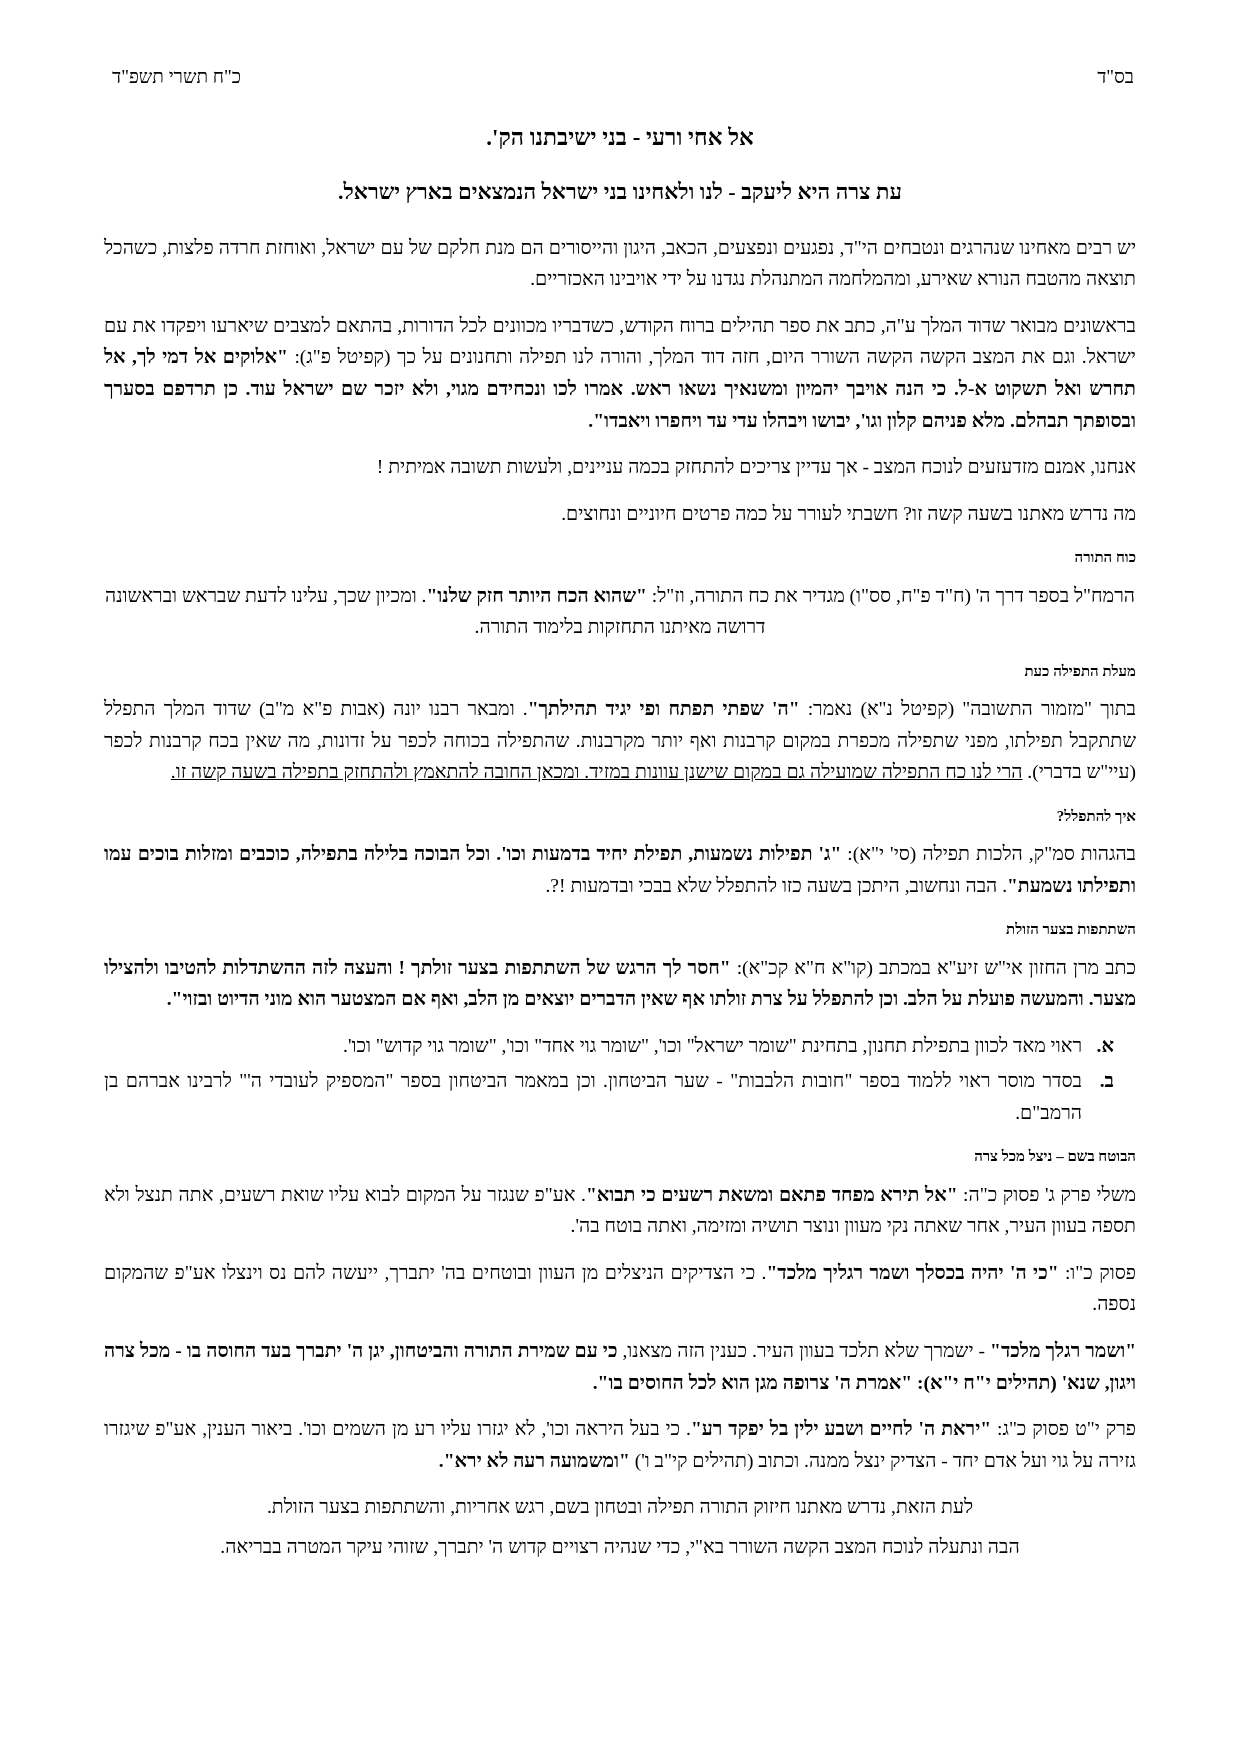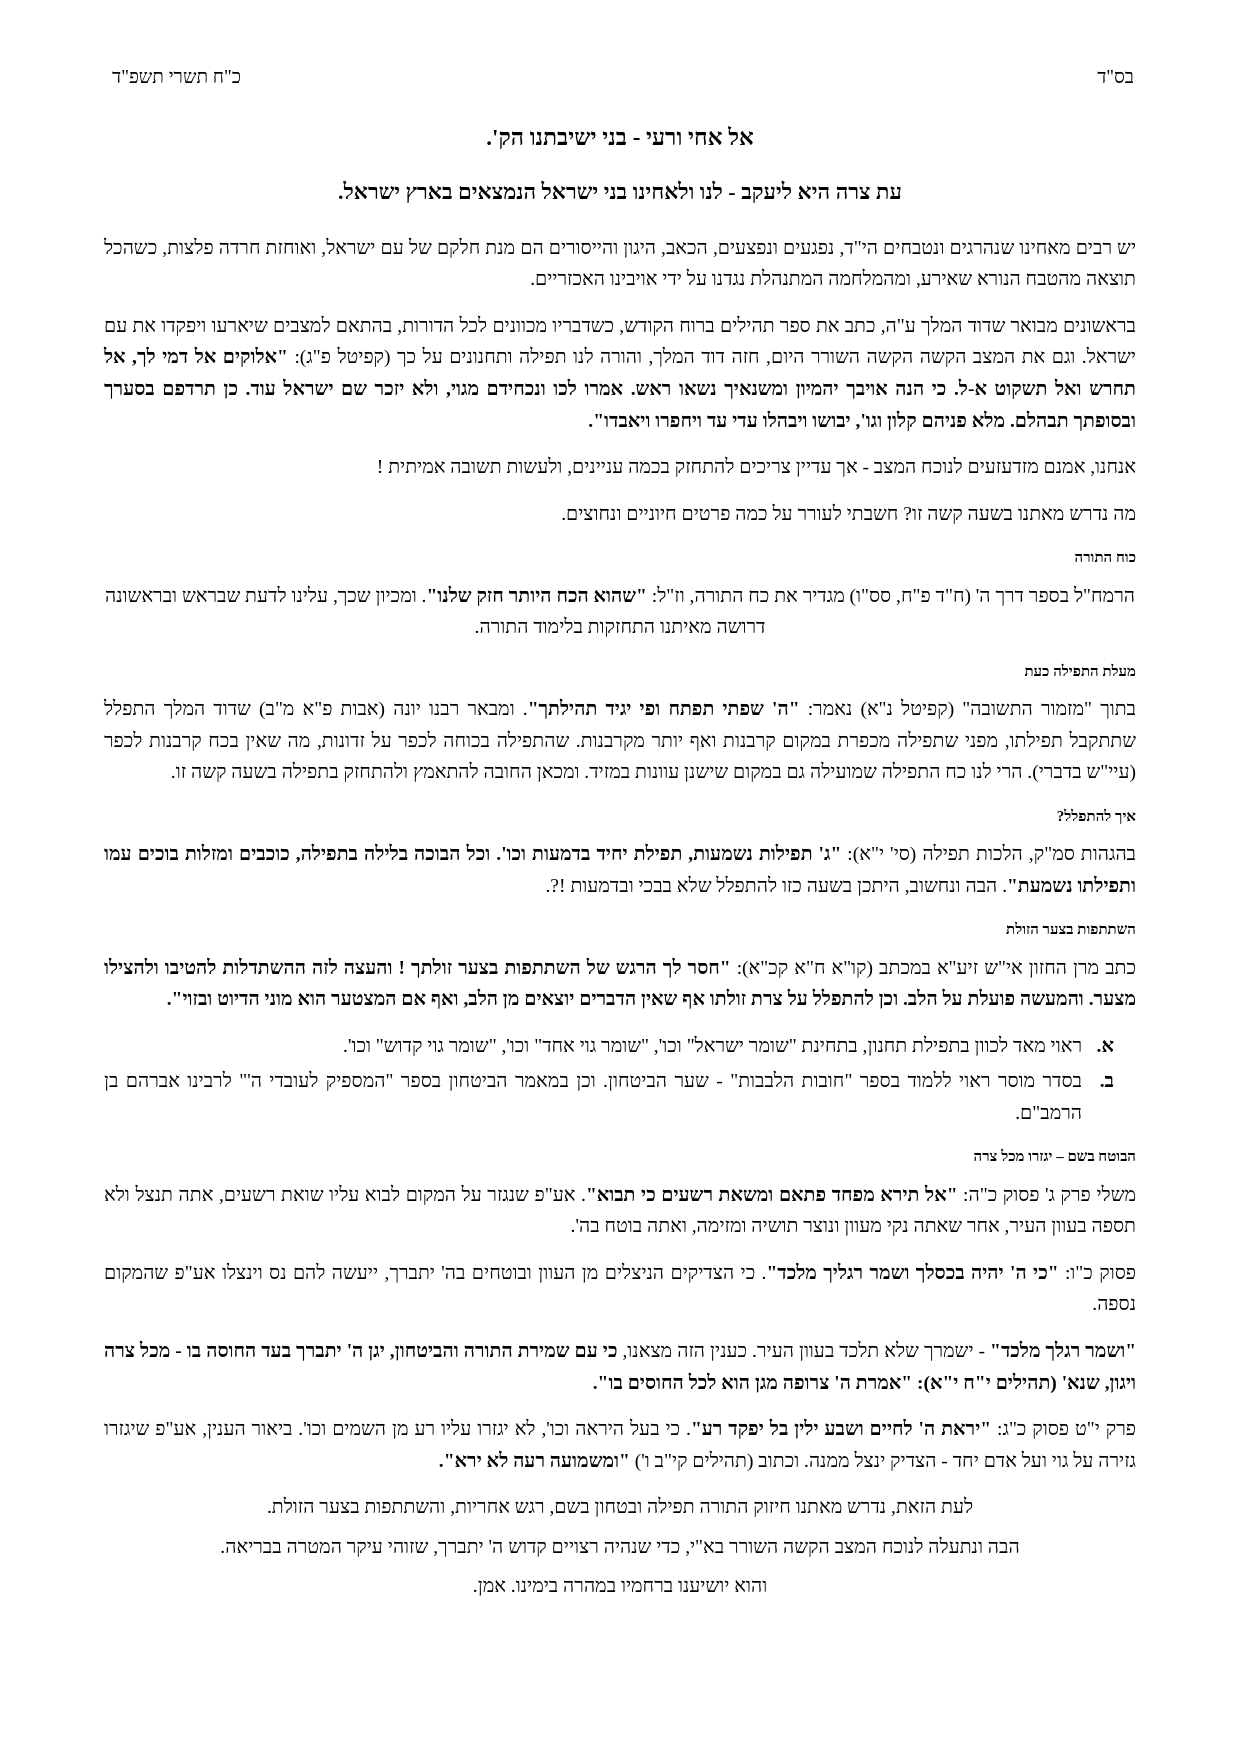--- a/index.html
+++ b/index.html
@@ -59,21 +59,21 @@
   }
 
   
   p.para {
     margin: 0 0 15px 0;
     text-align: justify;
     text-justify: inter-word;
   }
   p.para.tight { margin-bottom: 8px; }
   .b { font-weight: bold; }
-  .u { }
+  .u { text-decoration: underline; }
   .small { font-size: 16px; }
 
   
   h2.section {
     font-size: 15px;
     font-weight: bold;
     text-align: right;
     margin: 16px 0 10px 0;
     padding: 0;
   }
@@ -127,25 +127,24 @@
         <h2 class="section">מעלת התפילה כעת</h2>
         <p class="para"><span>בתוך "מזמור התשובה" (קפיטל נ"א) נאמר: </span><span class="b">"ה' שפתי תפתח ופי יגיד תהילתך"</span><span>. ומבאר רבנו יונה (אבות פ"א מ"ב) שדוד המלך התפלל שתתקבל תפילתו, מפני שתפילה מכפרת במקום קרבנות ואף יותר מקרבנות. שהתפילה בכוחה לכפר על זדונות, מה שאין בכח קרבנות לכפר (עיי"ש בדברי). </span><span class="u">הרי לנו כח התפילה שמועילה גם במקום שישנן עוונות במזיד. ומכאן החובה להתאמץ ולהתחזק בתפילה בשעה קשה זו.</span></p>
         <h2 class="section">איך להתפלל?</h2>
         <p class="para"><span>בהגהות סמ"ק, הלכות תפילה (סי' י"א): </span><span class="b">"ג' תפילות נשמעות, תפילת יחיד בדמעות וכו'. וכל הבוכה בלילה בתפילה, כוכבים ומזלות בוכים עמו ותפילתו נשמעת"</span><span>.      הבה ונחשוב, היתכן בשעה כזו להתפלל שלא בבכי ובדמעות !?.</span></p>
         <h2 class="section">השתתפות בצער הזולת</h2>
         <p class="para"><span>כתב מרן החזון אי"ש זיע"א במכתב (קו"א ח"א קכ"א): </span><span class="b">"חסר לך הרגש של השתתפות בצער זולתך ! והעצה לזה ההשתדלות להטיבו ולהצילו מצער. והמעשה פועלת על הלב. וכן להתפלל על צרת זולתו אף שאין הדברים יוצאים מן הלב, ואף אם המצטער הוא מוני הדיוט ובזוי".</span></p>
         <ol class="alpha-list">
           <li><span class="marker">א.</span><span>ראוי מאד לכוון בתפילת תחנון, בתחינת "שומר ישראל" וכו', "שומר גוי אחד" וכו', "שומר גוי קדוש" וכו'.</span></li>
           <li><span class="marker">ב.</span><span>בסדר מוסר ראוי ללמוד בספר "חובות הלבבות" - שער הביטחון. וכן במאמר הביטחון בספר "המספיק לעובדי ה'" לרבינו אברהם בן הרמב"ם.</span></li>
         </ol>
-        <h2 class="section">הבוטח בשם – יגזרו מכל צרה</h2>
+        <h2 class="section">הבוטח בשם – ניצל מכל צרה</h2>
         <p class="para"><span>משלי פרק ג' פסוק כ"ה: </span><span class="b">"אל תירא מפחד פתאם ומשאת רשעים כי תבוא"</span><span>.  אע"פ שנגזר על המקום לבוא עליו שואת רשעים, אתה תנצל ולא תספה בעוון העיר, אחר שאתה נקי מעוון ונוצר תושיה ומזימה, ואתה בוטח בה'.</span></p>
         <p class="para"><span>פסוק כ"ו: </span><span class="b">"כי ה' יהיה בכסלך ושמר רגליך מלכד"</span><span>. כי הצדיקים הניצלים מן העוון ובוטחים בה' יתברך, ייעשה להם נס וינצלו אע"פ שהמקום נספה.</span></p>
         <p class="para"><span class="b">"ושמר רגלך מלכד"</span><span> - ישמרך שלא תלכד בעוון העיר.  כענין הזה מצאנו, </span><span class="b">כי עם שמירת התורה והביטחון, יגן ה' יתברך בעד החוסה בו - מכל צרה ויגון, שנא' (תהילים י"ח י"א): "אמרת ה' צרופה מגן הוא לכל החוסים בו".</span></p>
         <p class="para"><span>פרק י"ט פסוק כ"ג: </span><span class="b">"יראת ה' לחיים ושבע ילין בל יפקד רע"</span><span>.   כי בעל היראה וכו', לא יגזרו עליו רע מן השמים וכו'. ביאור הענין, אע"פ שיגזרו גזירה על גוי ועל אדם יחד - הצדיק ינצל ממנה. וכתוב (תהילים קי"ב ו') </span><span class="b">"ומשמועה רעה לא ירא".</span></p>
       </div>
 
     <p class="para tight" style="text-align:center;">לעת הזאת, נדרש מאתנו חיזוק התורה תפילה ובטחון בשם, רגש אחריות, והשתתפות בצער הזולת.</p>
     <p class="para tight" style="text-align:center;">הבה ונתעלה לנוכח המצב הקשה השורר בא"י, כדי שנהיה רצויים קדוש ה' יתברך, שזוהי עיקר המטרה בבריאה.</p>
-    <p class="para tight" style="text-align:center;">והוא יושיענו ברחמיו במהרה בימינו. אמן.</p>
 
   </div>
 </div>
 
 </body></html>

